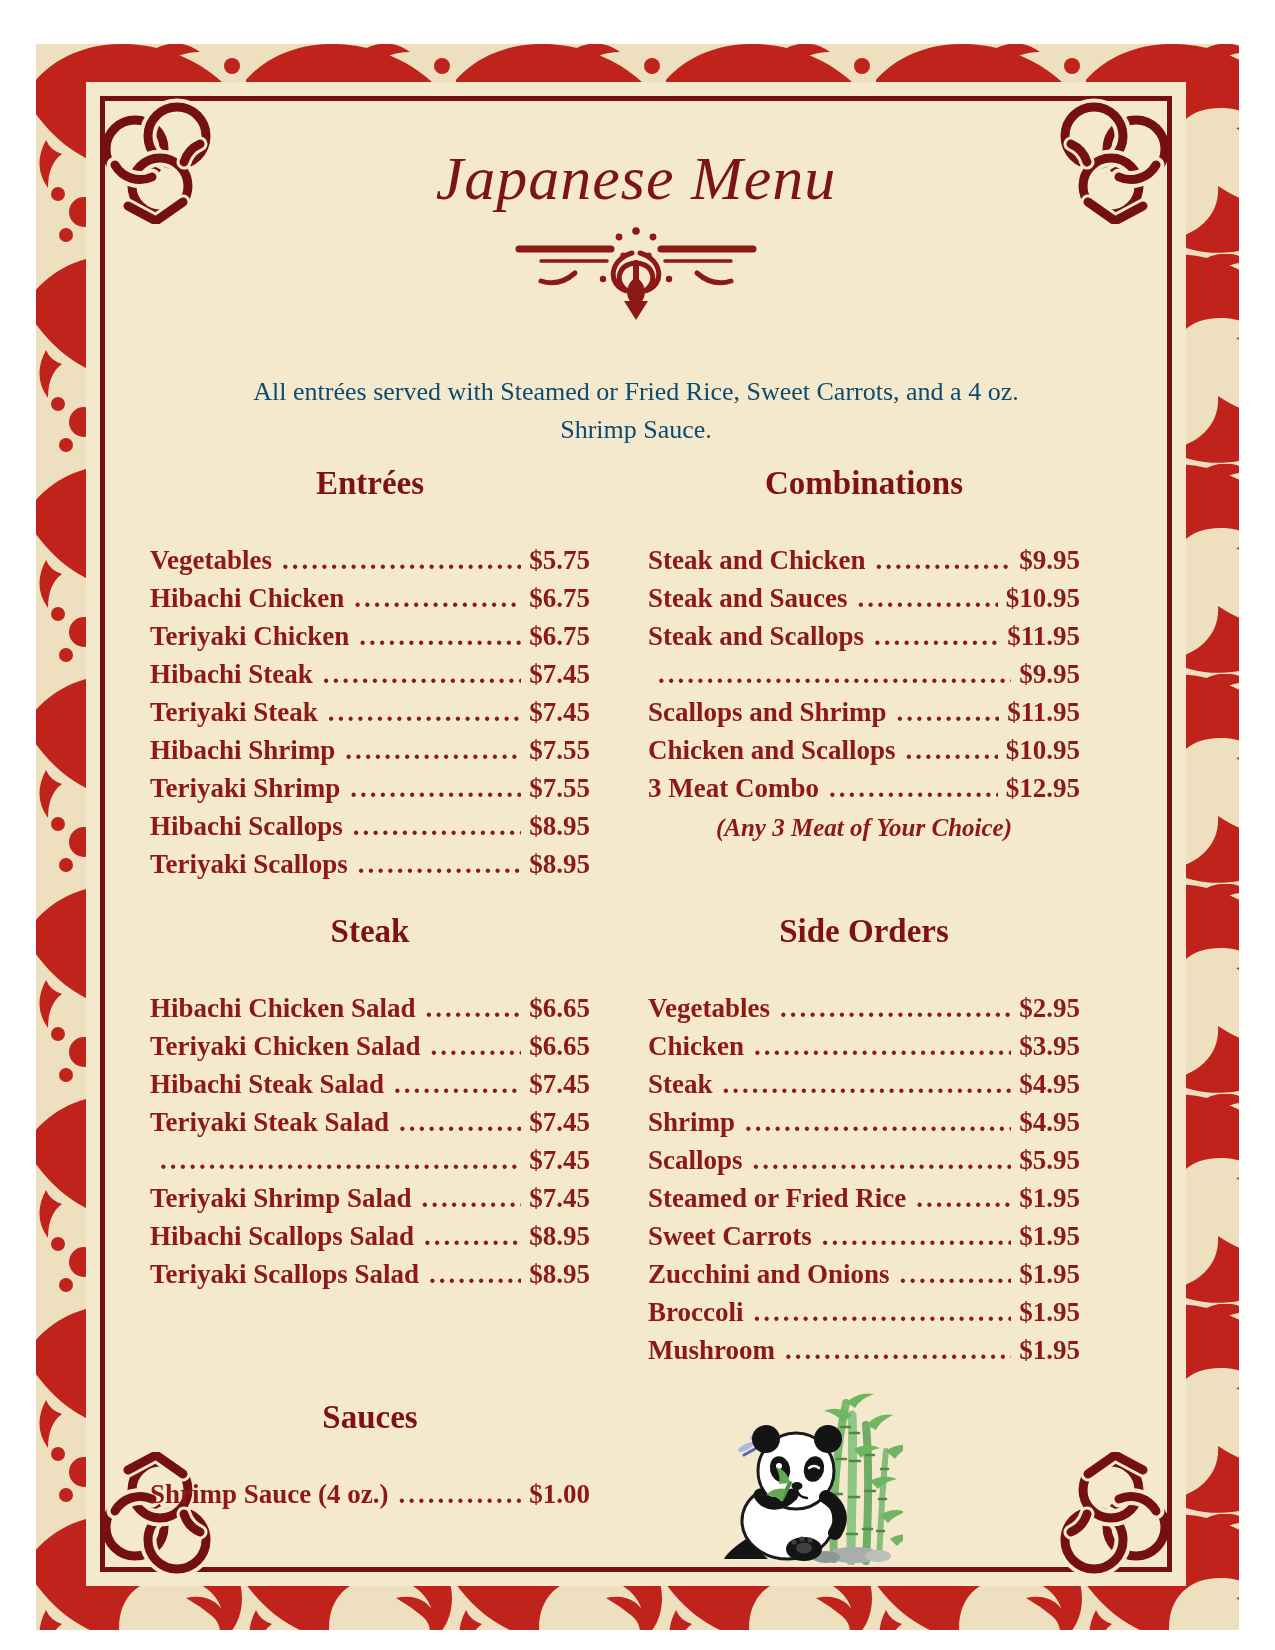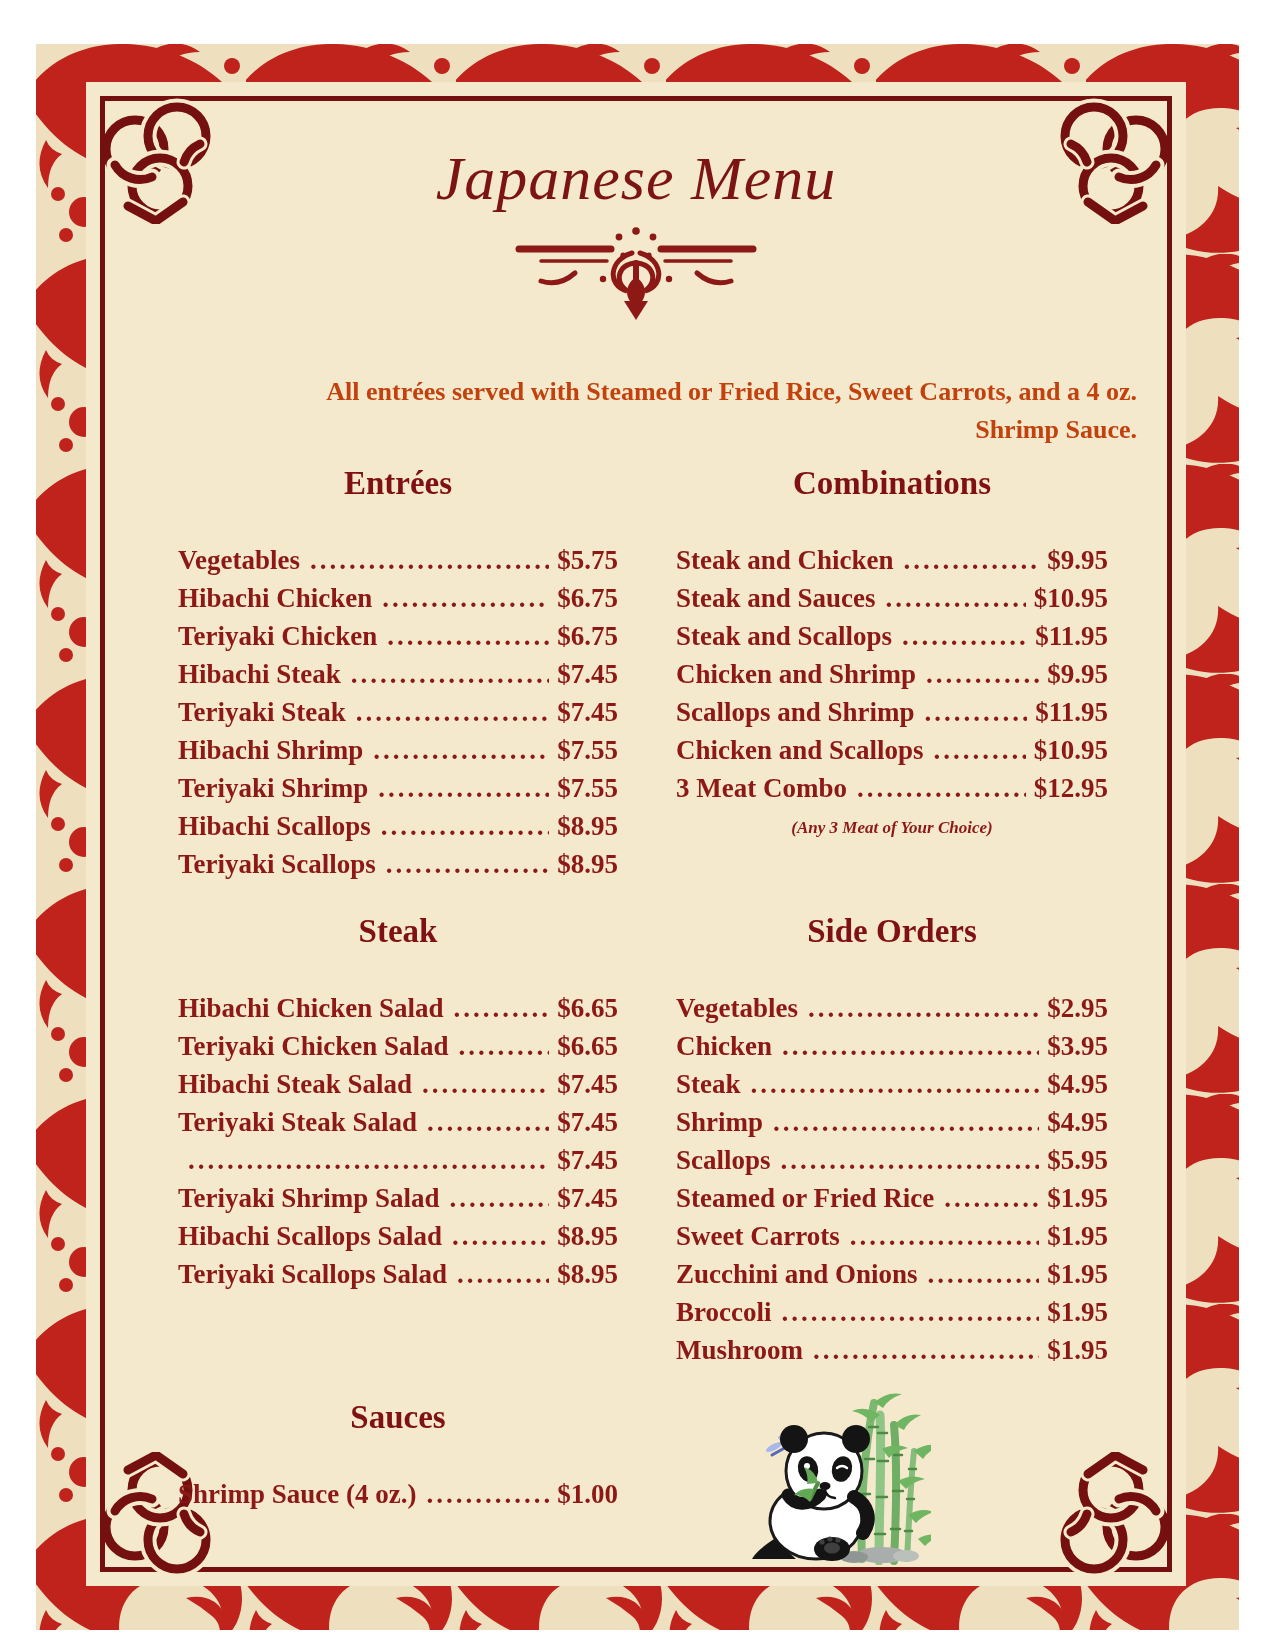--- a/index.html
+++ b/index.html
@@ -17,32 +17,32 @@
   .corner.tl{left:52px;top:48px;}
   .corner.tr{right:56px;top:48px;transform:scaleX(-1);}
   .corner.bl{left:52px;bottom:46px;transform:scaleY(-1);}
   .corner.br{right:56px;bottom:46px;transform:scale(-1,-1);}
 
   .menu-title{
     margin:40px 0 0;text-align:center;font-style:italic;font-weight:normal;
     font-size:62px;line-height:74px;color:#7c1414;letter-spacing:1px;
   }
   .flourish{display:block;margin:8px auto 0;}
-  .intro{margin:50px 30px 0;text-align:right;font-weight:bold;font-size:26px;line-height:38px;color:#c2410c;}
+  .intro{margin:50px 30px 0;text-align:center;font-weight:normal;font-size:26px;line-height:38px;color:#0c4a6e;}
   .menu-grid{
     margin-top:12px;display:grid;grid-template-columns:440px 432px;
-    column-gap:58px;row-gap:26px;padding-left:45px;align-items:start;margin-left:28px;
+    column-gap:58px;row-gap:26px;padding-left:45px;align-items:start;
   }
   .menu-section{min-width:0;}
   .section-heading{text-align:center;font-size:33px;font-weight:bold;line-height:44px;margin:0 0 36px;color:#801113;}
   .menu-row{display:flex;align-items:center;font-weight:bold;font-size:27px;line-height:38px;white-space:nowrap;}
   .item-name{flex:0 0 auto;}
   .dots{flex:1 1 auto;overflow:hidden;margin:0 8px 0 10px;letter-spacing:3px;min-width:12px;}
   .price{flex:0 0 auto;}
-  .note{text-align:center;font-style:italic;font-weight:bold;font-size:17px;line-height:34px;margin-top:4px;color:#8c1916;}
+  .note{text-align:center;font-style:italic;font-weight:bold;font-size:25px;line-height:34px;margin-top:4px;color:#8c1916;}
   .panda-cell{display:flex;justify-content:center;margin-top:-6px;transform:translateX(-59px);}
   .r1c1{grid-column:1;grid-row:1}.r1c2{grid-column:2;grid-row:1}
   .r2c1{grid-column:1;grid-row:2}.r2c2{grid-column:2;grid-row:2}
   .r3c1{grid-column:1;grid-row:3}.r3c2{grid-column:2;grid-row:3}
 </style>
 </head>
 <body>
 
 <div class="page">
 
@@ -232,21 +232,20 @@
               <span class="item-name">Steak and Sauces</span>
               <span class="dots">..................................................................</span>
               <span class="price">$10.95</span>
             </div>
             <div class="menu-row">
               <span class="item-name">Steak and Scallops</span>
               <span class="dots">..................................................................</span>
               <span class="price">$11.95</span>
             </div>
             <div class="menu-row">
-              <span class="item-name">Chicken and Shrimp</span>
               <span class="dots">..................................................................</span>
               <span class="price">$9.95</span>
             </div>
             <div class="menu-row">
               <span class="item-name">Scallops and Shrimp</span>
               <span class="dots">..................................................................</span>
               <span class="price">$11.95</span>
             </div>
             <div class="menu-row">
               <span class="item-name">Chicken and Scallops</span>

